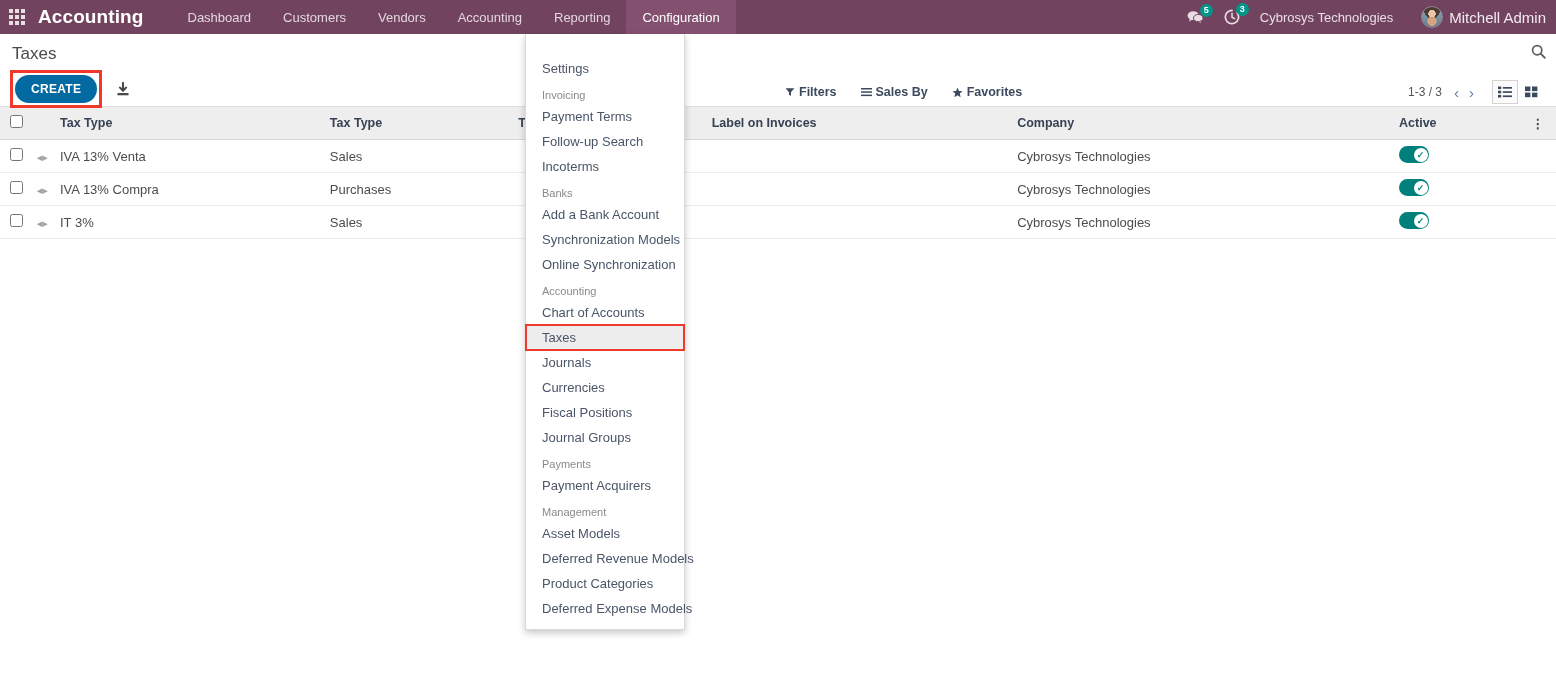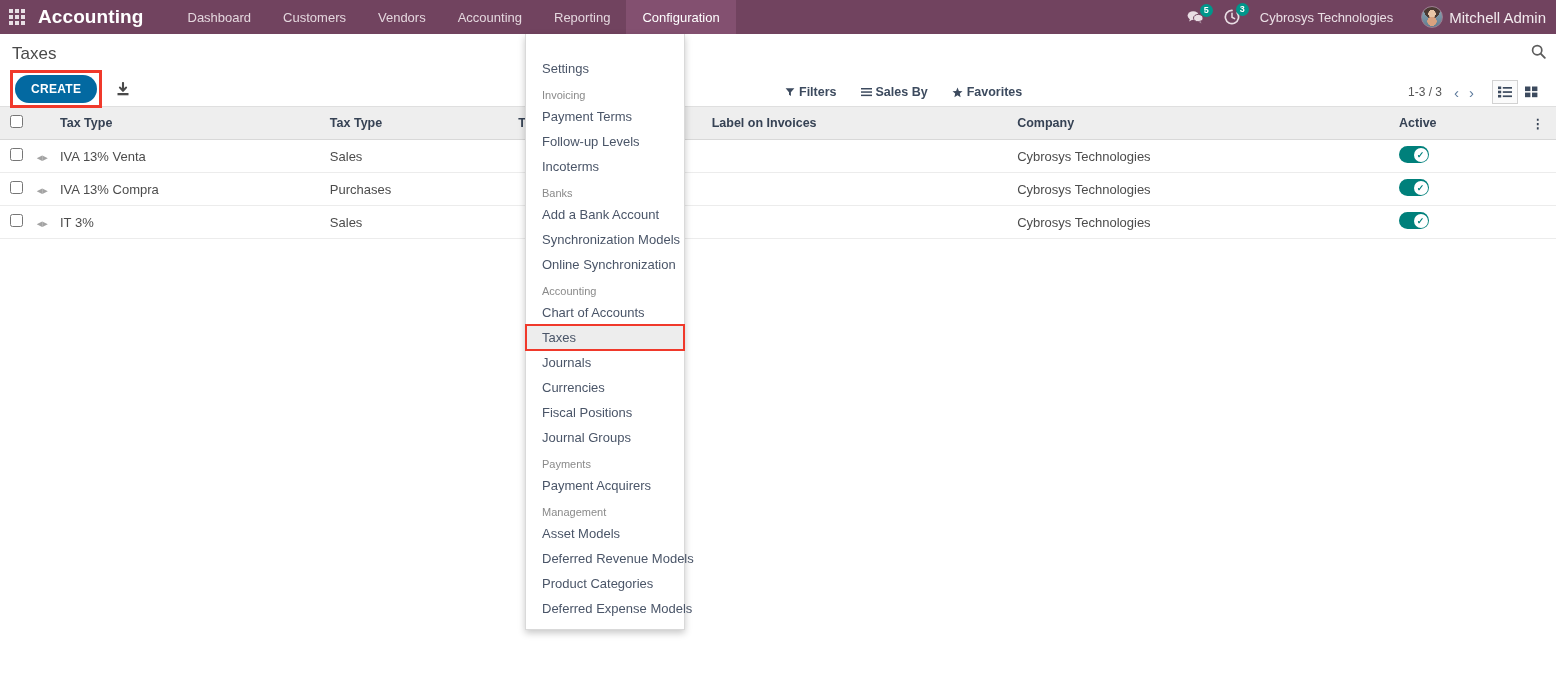--- a/index.html
+++ b/index.html
@@ -609,21 +609,21 @@
         <td class="col-opt"></td>
       </tr>
     </tbody>
   </table>
 </div>
 
 <div class="menu-dropdown" id="dropdown-host">
     <div class="menu-entry">Settings</div>
     <div class="menu-section">Invoicing</div>
     <div class="menu-entry">Payment Terms</div>
-    <div class="menu-entry">Follow-up Levels</div>
+    <div class="menu-entry">Follow-up Search</div>
     <div class="menu-entry">Incoterms</div>
     <div class="menu-section">Banks</div>
     <div class="menu-entry">Add a Bank Account</div>
     <div class="menu-entry">Synchronization Models</div>
     <div class="menu-entry">Online Synchronization</div>
     <div class="menu-section">Accounting</div>
     <div class="menu-entry">Chart of Accounts</div>
     <div class="menu-entry hovered annotated">Taxes</div>
     <div class="menu-entry">Journals</div>
     <div class="menu-entry">Currencies</div>

